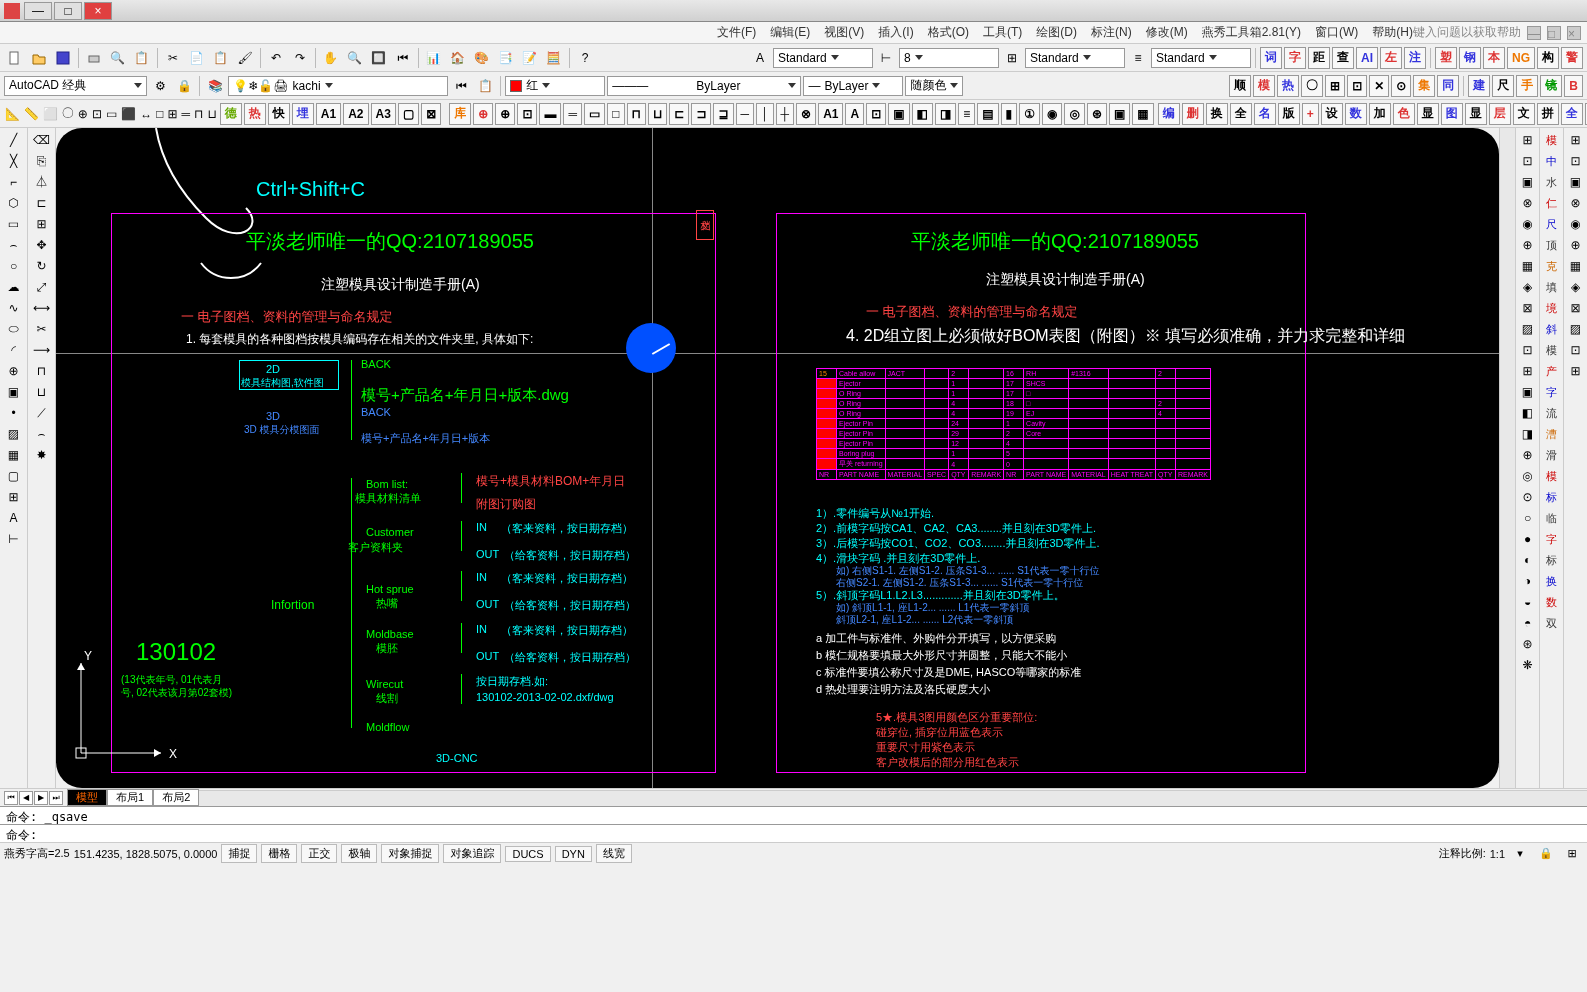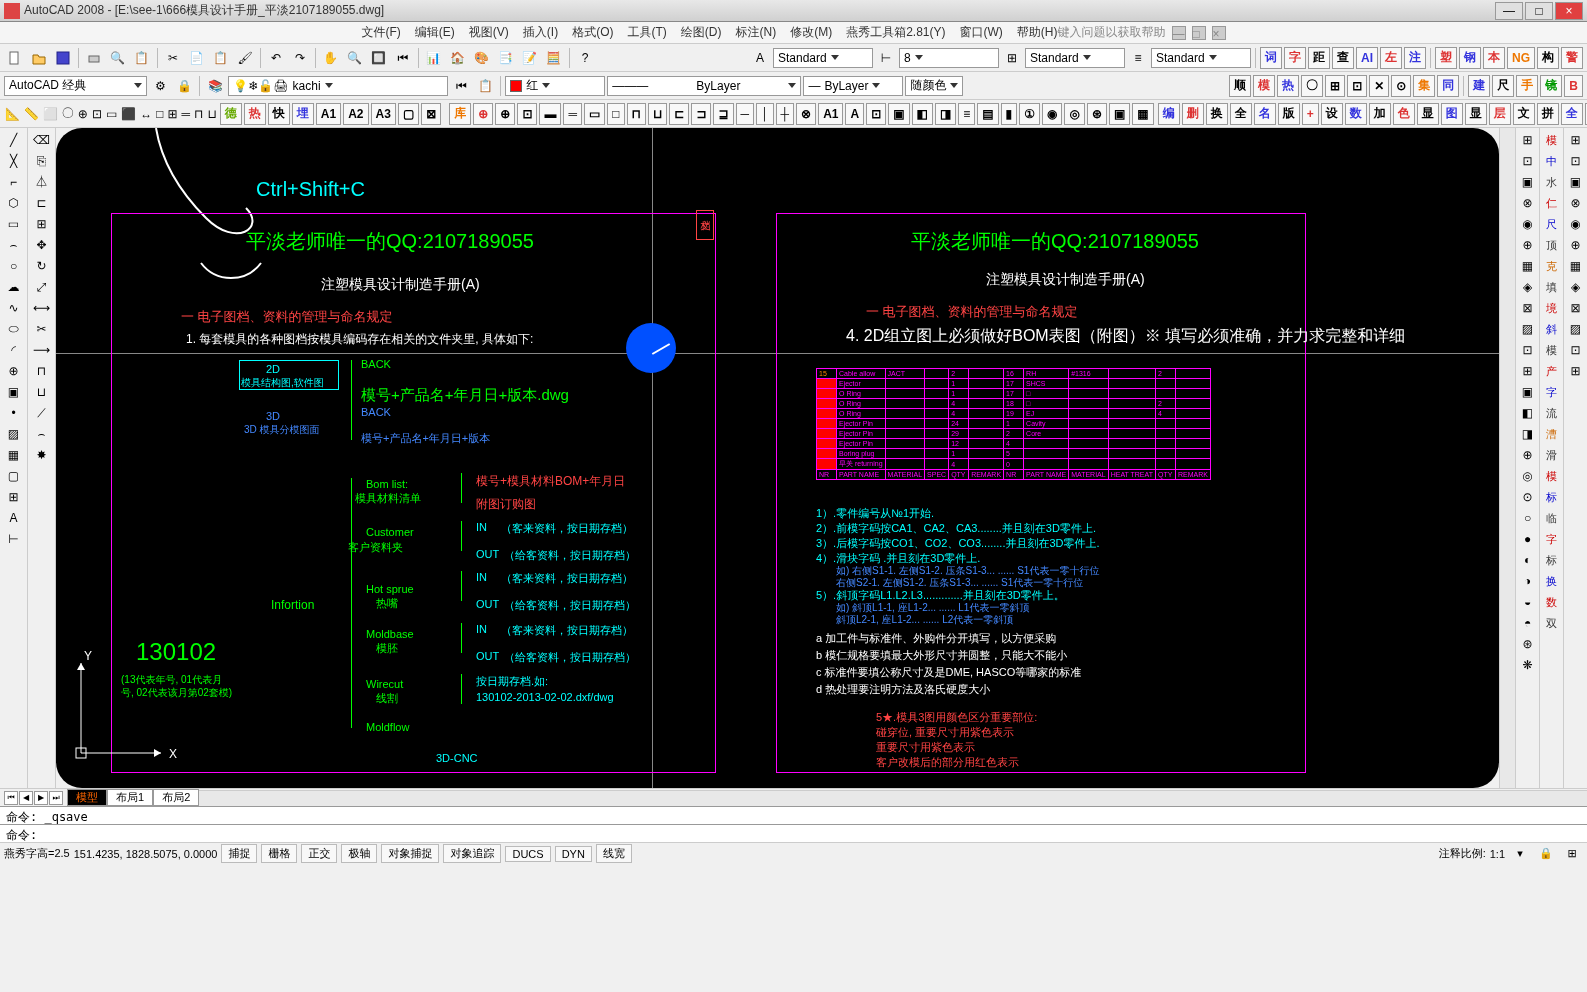--- a/index.html
+++ b/index.html
@@ -5,21 +5,21 @@
 * { margin: 0; padding: 0; box-sizing: border-box; font-family: "Microsoft YaHei", Arial, sans-serif; }
 body { background: #f0f0f0; width: 1587px; height: 992px; overflow: hidden; font-size: 12px; }
 
 .titlebar { background: linear-gradient(#e8e8e8, #d0d0d0); height: 22px; display: flex; align-items: center; padding: 0 4px; border-bottom: 1px solid #888; }
 .titlebar-icon { width: 16px; height: 16px; background: #d44; margin-right: 4px; }
 .titlebar-text { flex: 1; color: #333; }
 .win-controls { display: flex; gap: 2px; }
 .win-btn { width: 28px; height: 18px; background: #e0e0e0; border: 1px solid #999; text-align: center; line-height: 16px; cursor: pointer; }
 .win-btn.close { background: #e04040; color: #fff; }
 
-.menubar { background: #f5f5f5; height: 22px; display: flex; align-items: center; padding: 0 6px; border-bottom: 1px solid #ccc; justify-content: center; }
+.menubar { background: #f5f5f5; height: 22px; display: flex; align-items: center; padding: 0 6px; border-bottom: 1px solid #ccc; justify-content: flex-end; }
 .menu-left { display: flex; gap: 14px; }
 .menu-item { color: #333; cursor: pointer; }
 .menu-right { color: #888; display: flex; align-items: center; gap: 6px; }
 .menu-right-icon { width: 14px; height: 14px; background: #ccc; border: 1px solid #999; }
 
 .toolbar { background: #f0f0f0; display: flex; align-items: center; padding: 2px 4px; border-bottom: 1px solid #ccc; gap: 2px; flex-wrap: nowrap; height: 28px; }
 .tool-btn { width: 22px; height: 22px; border: 1px solid transparent; display: flex; align-items: center; justify-content: center; cursor: pointer; }
 .tool-sep { width: 1px; height: 20px; background: #bbb; margin: 0 2px; }
 .tool-dropdown { height: 20px; border: 1px solid #999; background: #fff; padding: 0 4px; display: flex; align-items: center; gap: 4px; }
 .tool-dropdown.wide { min-width: 100px; }
@@ -83,21 +83,20 @@
 
 .freehand { position: absolute; stroke: #fff; stroke-width: 2; fill: none; }
 
 .doc-box { position: absolute; left: 640px; top: 82px; width: 18px; height: 30px; border: 1px solid #ff4444; }
 </style>
 </head>
 <body>
 
 <div class="titlebar">
   <div class="titlebar-icon"></div>
-  <div class="titlebar-text">AutoCAD 2008 - [E:\see-1\666模具设计手册_平淡2107189055.dwg]</div>
   <div class="win-controls">
     <div class="win-btn">—</div>
     <div class="win-btn">□</div>
     <div class="win-btn close">×</div>
   </div>
 </div>
 
 <div class="menubar">
   <div class="menu-left">
     <span class="menu-item">文件(F)</span>
@@ -636,21 +635,21 @@
     <div class="drawing-text blue" style="left:780px;top:436px;font-size:10px">如) 右侧S1-1. 左侧S1-2. 压条S1-3... ...... S1代表一零十行位</div>
     <div class="drawing-text blue" style="left:780px;top:448px;font-size:10px">右侧S2-1. 左侧S1-2. 压条S1-3... ...... S1代表一零十行位</div>
     <div class="drawing-text cyan" style="left:760px;top:460px;font-size:11px">5）.斜顶字码L1.L2.L3.............并且刻在3D零件上。</div>
     <div class="drawing-text blue" style="left:780px;top:473px;font-size:10px">如) 斜顶L1-1, 座L1-2... ...... L1代表一零斜顶</div>
     <div class="drawing-text blue" style="left:780px;top:485px;font-size:10px">斜顶L2-1, 座L1-2... ...... L2代表一零斜顶</div>
     <div class="drawing-text white" style="left:760px;top:503px;font-size:11px">a  加工件与标准件、外购件分开填写，以方便采购</div>
     <div class="drawing-text white" style="left:760px;top:520px;font-size:11px">b  模仁规格要填最大外形尺寸并圆整，只能大不能小</div>
     <div class="drawing-text white" style="left:760px;top:537px;font-size:11px">c  标准件要填公称尺寸及是DME, HASCO等哪家的标准</div>
     <div class="drawing-text white" style="left:760px;top:554px;font-size:11px">d  热处理要注明方法及洛氏硬度大小</div>
     <div class="drawing-text red" style="left:820px;top:582px;font-size:11px">5★.模具3图用颜色区分重要部位:</div>
-    <div class="drawing-text red" style="left:820px;top:597px;font-size:11px">碰穿位, 重要尺寸用紫色表示</div>
+    <div class="drawing-text red" style="left:820px;top:597px;font-size:11px">碰穿位, 插穿位用蓝色表示</div>
     <div class="drawing-text red" style="left:820px;top:612px;font-size:11px">重要尺寸用紫色表示</div>
     <div class="drawing-text red" style="left:820px;top:627px;font-size:11px">客户改模后的部分用红色表示</div>
 
     <div class="blue-circle"></div>
     <div class="cursor-draw"></div>
 
     <svg class="ucs-icon" width="120" height="120">
       <line x1="15" y1="105" x2="95" y2="105" stroke="#fff" stroke-width="1"></line>
       <polygon points="95,105 88,101 88,109" fill="#fff"></polygon>
       <line x1="15" y1="105" x2="15" y2="15" stroke="#fff" stroke-width="1"></line>

